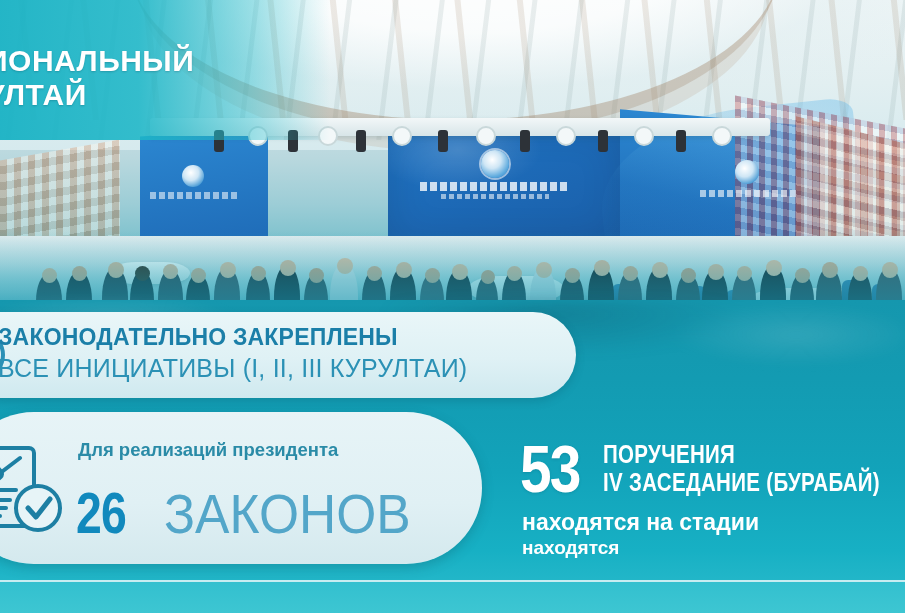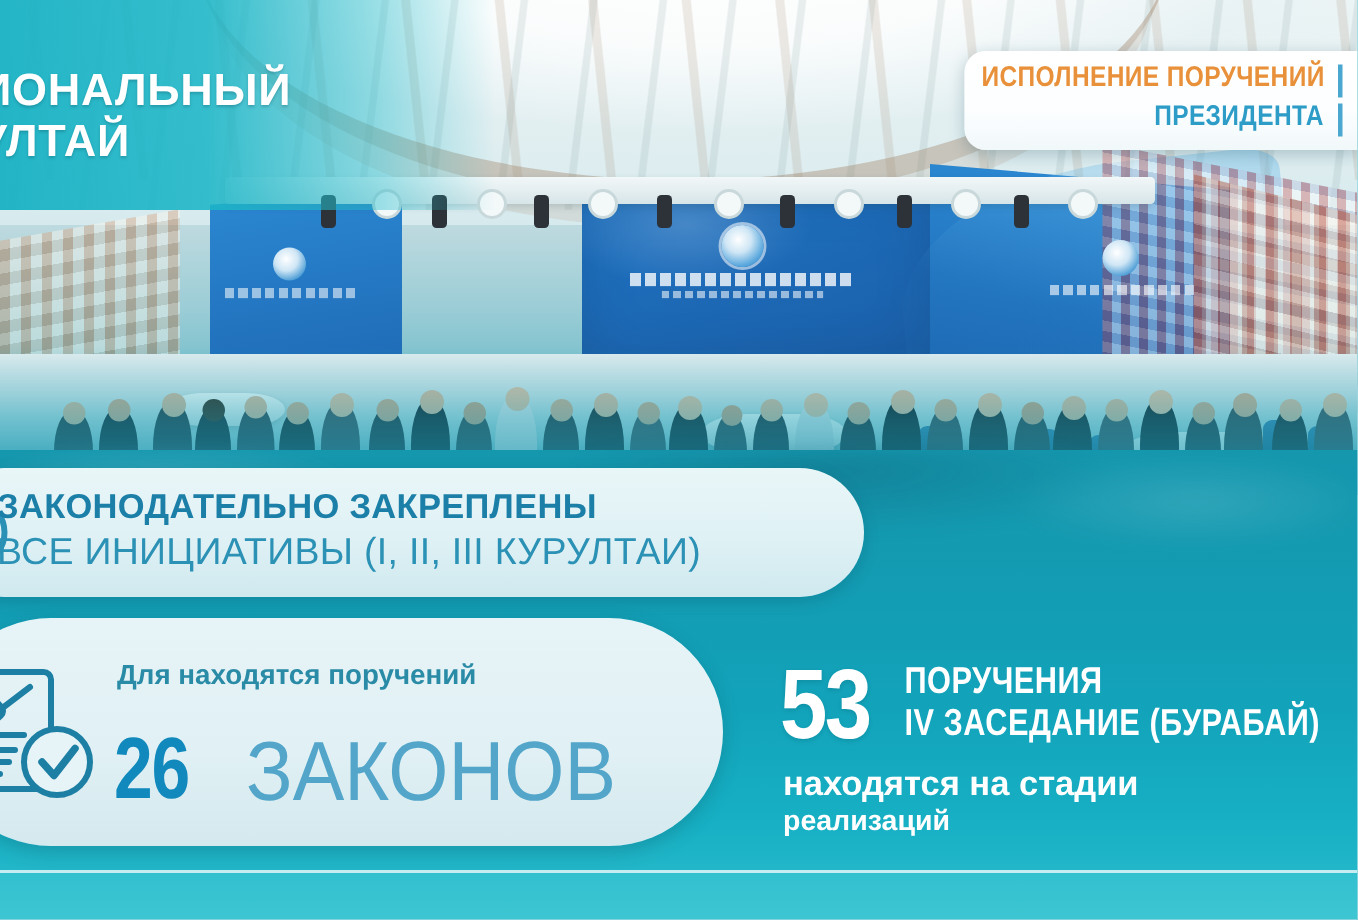--- a/index.html
+++ b/index.html
@@ -446,26 +446,20 @@
   </div>
 
   <div class="lower"></div>
   <div class="lower-blur"></div>
 
   <div class="titlewrap">
     <div class="title-l1">ИОНАЛЬНЫЙ</div>
     <div class="title-l2">УЛТАЙ</div>
   </div>
 
-  <div class="badge">
-    <div class="badge-l1">ИСПОЛНЕНИЕ ПОРУЧЕНИЙ</div>
-    <div class="badge-l2">ПРЕЗИДЕНТА</div>
-    <div class="badge-bar1"></div>
-    <div class="badge-bar2"></div>
-  </div>
 
   <div class="pill">
     <div class="pill-icon">
       <svg width="54" height="54" viewBox="0 0 54 54">
         <circle cx="27" cy="27" r="22" fill="none" stroke="#2a90b6" stroke-width="4"></circle>
         <path d="M20 27 h14 M28 21 l7 6 -7 6" fill="none" stroke="#2a90b6" stroke-width="4" stroke-linecap="round" stroke-linejoin="round"></path>
       </svg>
     </div>
     <div class="pill-t1">ЗАКОНОДАТЕЛЬНО ЗАКРЕПЛЕНЫ</div>
     <div class="pill-t2">ВСЕ ИНИЦИАТИВЫ (I, II, III КУРУЛТАИ)</div>
@@ -481,30 +475,30 @@
           <line x1="27" y1="46" x2="50" y2="46"></line>
           <line x1="10" y1="56" x2="44" y2="56"></line>
           <line x1="2" y1="64" x2="40" y2="64"></line>
           <line x1="10" y1="72" x2="34" y2="72"></line>
         </g>
         <circle cx="72" cy="64" r="22" fill="#e7f4f7" stroke="#1d7fa3" stroke-width="4"></circle>
         <path d="M62 64 l8 9 14 -18" fill="none" stroke="#1d7fa3" stroke-width="5" stroke-linecap="round" stroke-linejoin="round"></path>
       </svg>
     </div>
     <div class="card-t1">
-      <span>Для находятся поручений</span><br>
+      <span>Для реализаций президента</span><br>
     </div>
     <div class="card-num">26</div>
     <div class="card-word">ЗАКОНОВ</div>
   </div>
 
   <div class="rblock">
     <div class="rnum">53</div>
     <div class="rl1">ПОРУЧЕНИЯ</div>
     <div class="rl2">IV ЗАСЕДАНИЕ (БУРАБАЙ)</div>
     <div class="rl3">находятся на стадии</div>
-    <div class="rl4">реализаций</div>
+    <div class="rl4">находятся</div>
   </div>
 
   <div class="hairline"></div>
   <div class="bottomband"></div>
 
 </div>
 
 </body></html>

